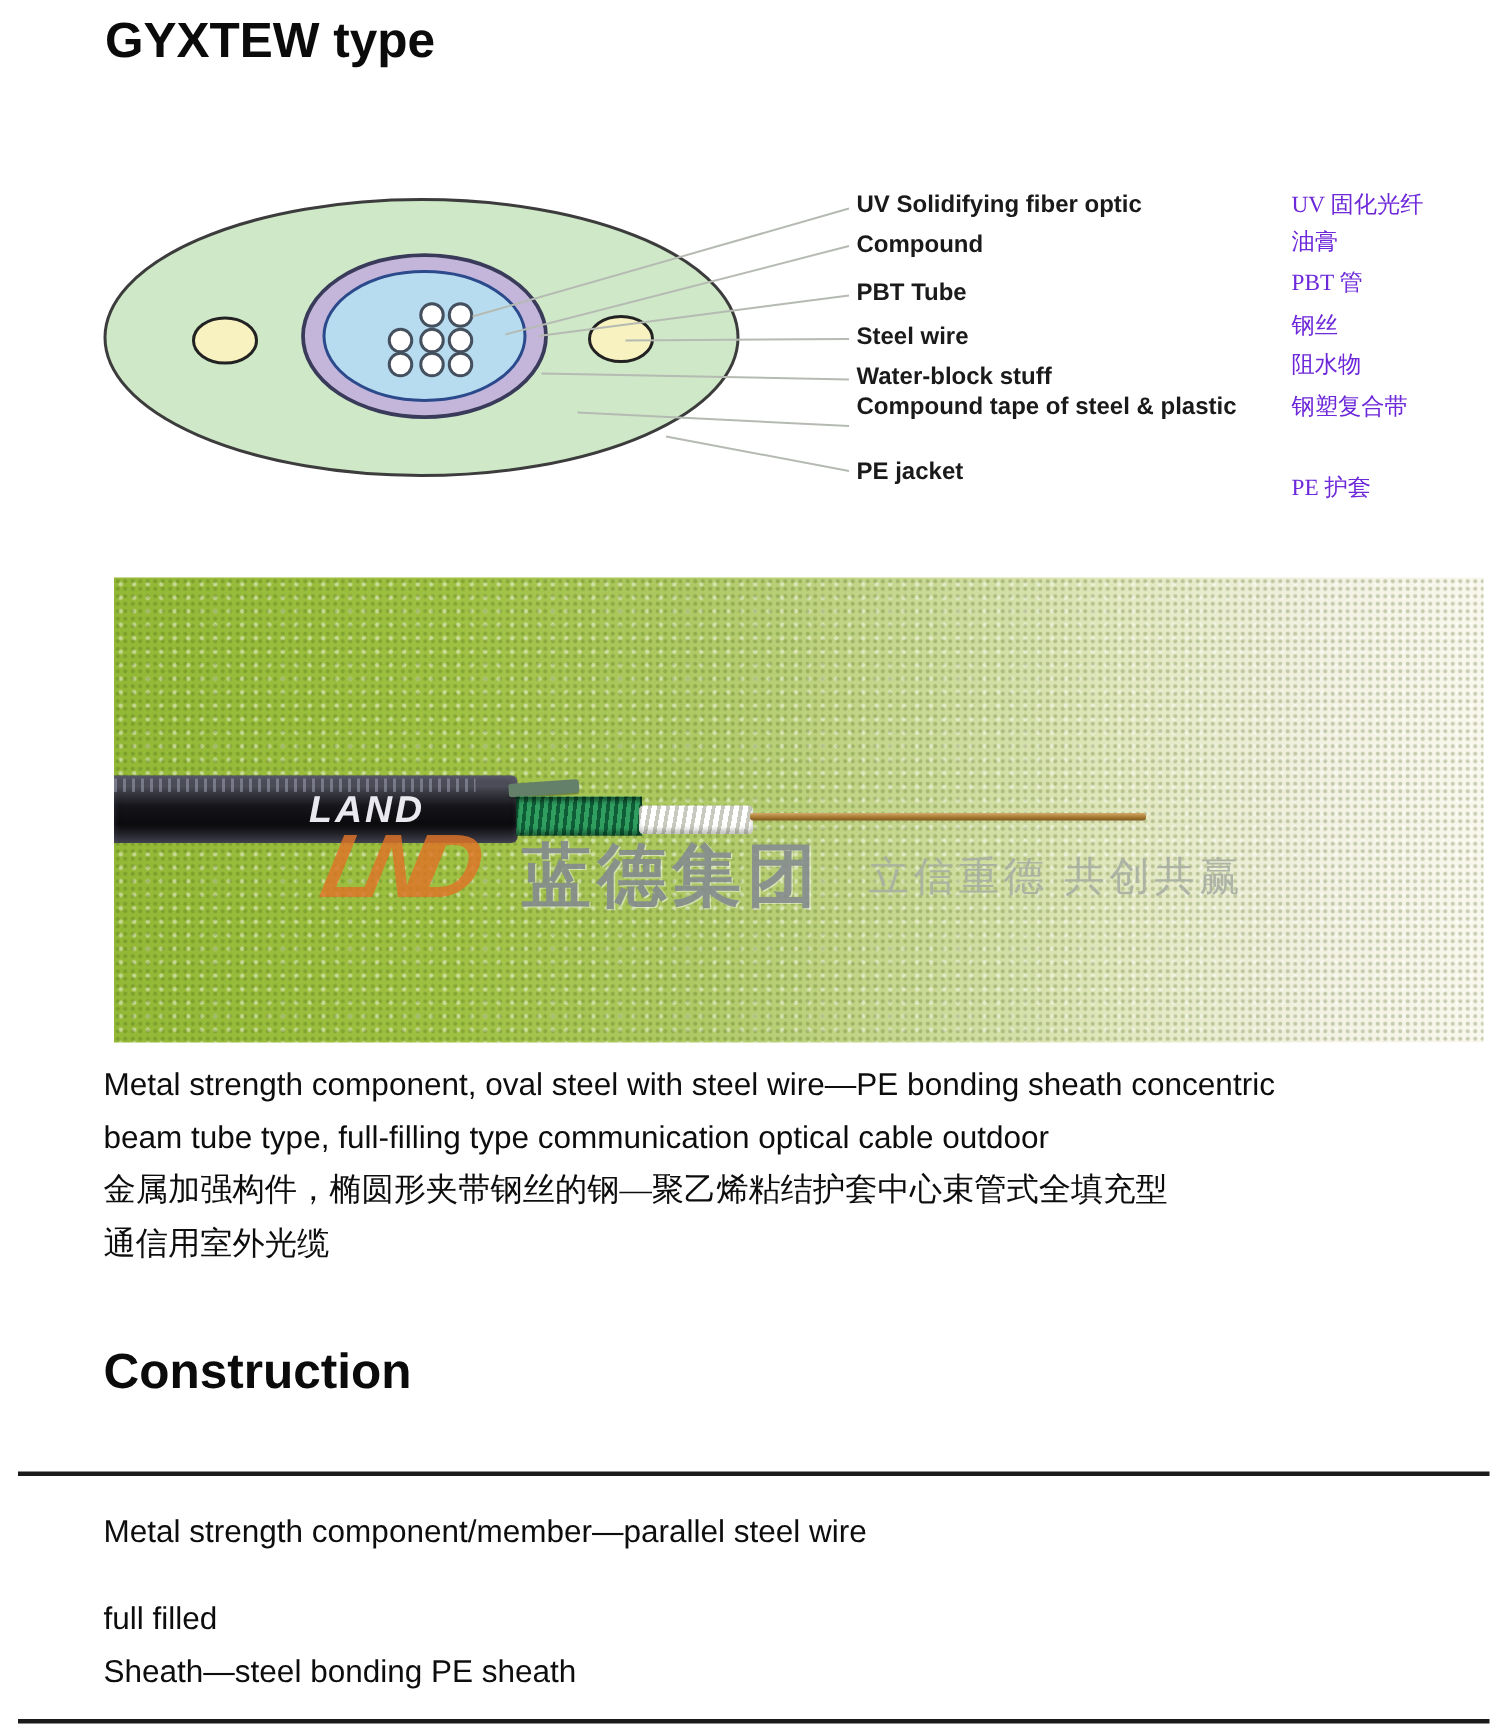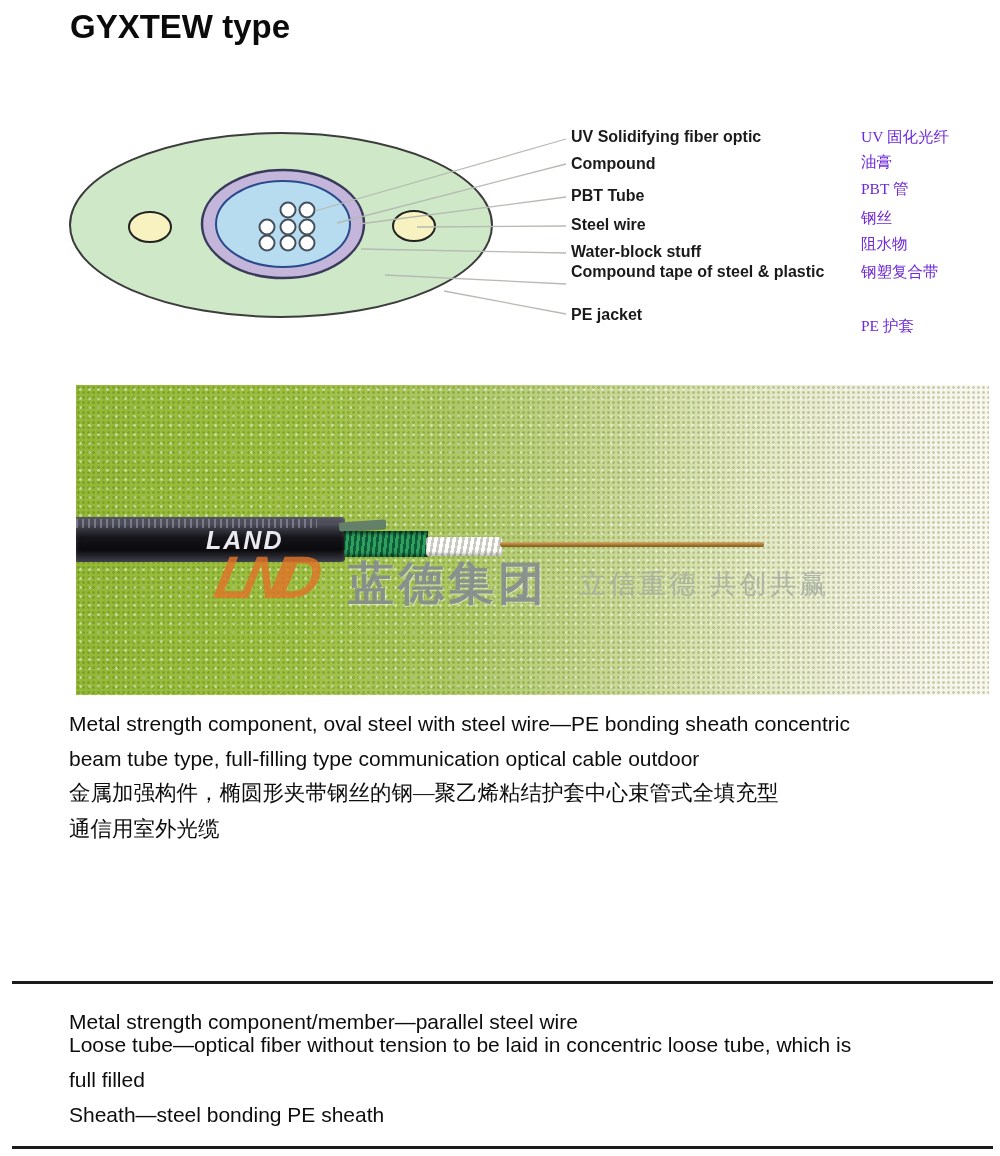--- a/index.html
+++ b/index.html
@@ -116,20 +116,20 @@
     <div class="wm-logo">LND</div>
     <div class="wm-company">蓝德集团</div>
     <div class="wm-slogan">立信重德  共创共赢</div>
   </div>
 
   <div class="body-line" style="top:706px;">Metal strength component, oval steel with steel wire—PE bonding sheath concentric</div>
   <div class="body-line" style="top:741px;">beam tube type, full-filling type communication optical cable outdoor</div>
   <div class="body-line zh" style="top:776px;">金属加强构件，椭圆形夹带钢丝的钢—聚乙烯粘结护套中心束管式全填充型</div>
   <div class="body-line zh" style="top:812px;">通信用室外光缆</div>
 
+  <div class="h2">Construction</div>
   <div class="rule" style="top:981px;"></div>
   <div class="body-line" style="top:1004px;">Metal strength component/member—parallel steel wire</div>
-  <div class="body-line" style="top:1027px;">Loose tube—optical fiber without tension to be laid in concentric loose tube, which is</div>
   <div class="body-line" style="top:1062px;">full filled</div>
   <div class="body-line" style="top:1097px;">Sheath—steel bonding PE sheath</div>
   <div class="rule" style="top:1146px;"></div>
 
 </div>
 
 </body></html>

